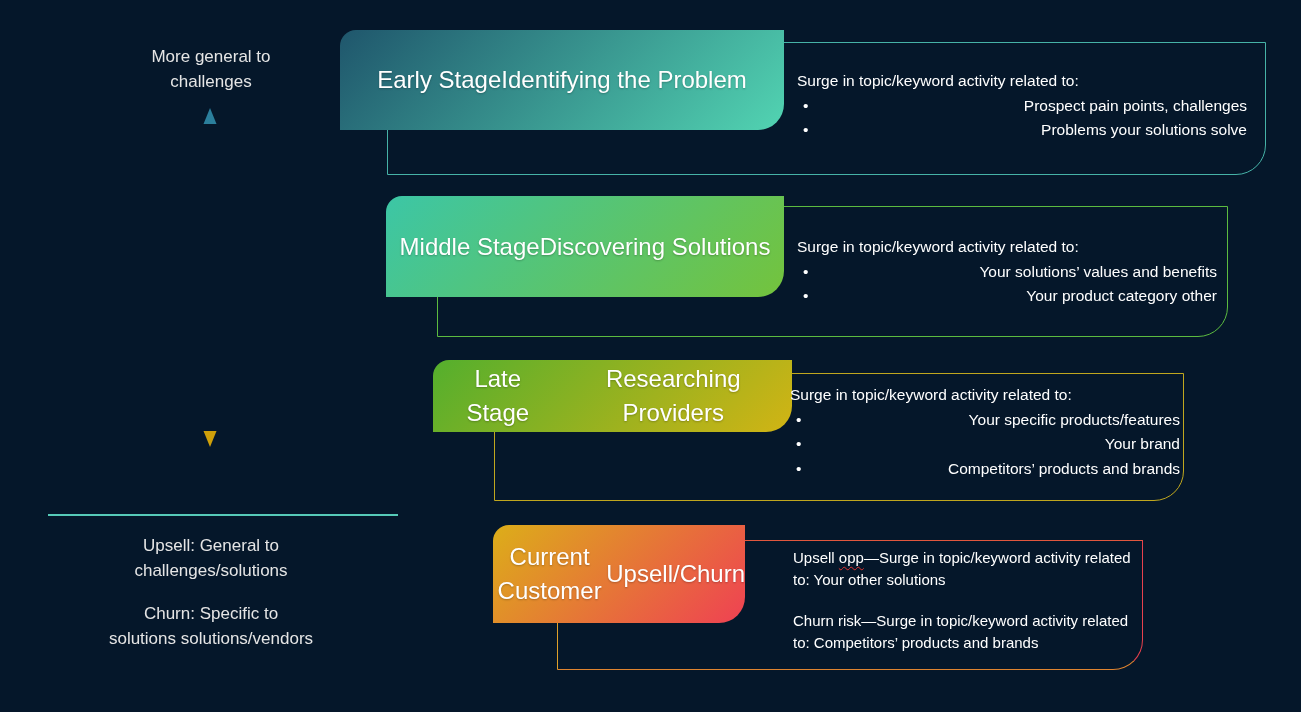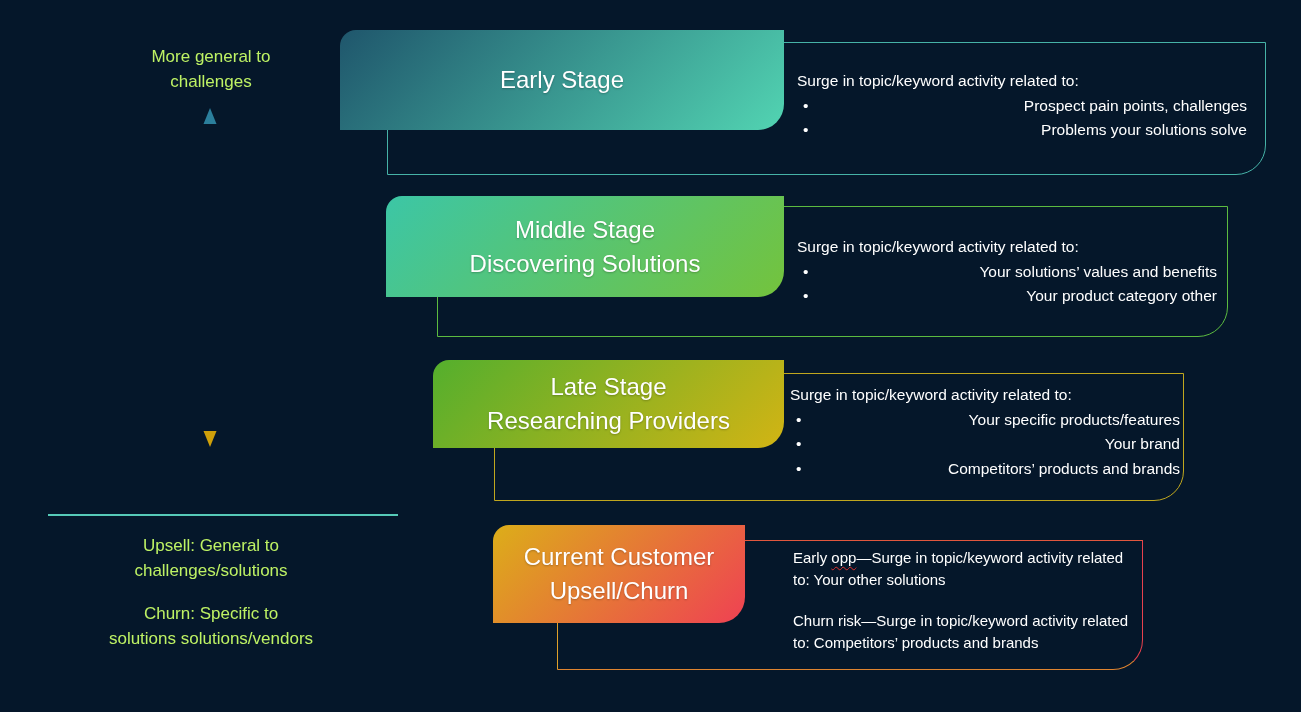--- a/index.html
+++ b/index.html
@@ -15,21 +15,21 @@
     color:#fff;
   }
   
   .side-label{
     position:absolute;
     width:320px;
     text-align:center;
     font-size:17px;
     line-height:25px;
     white-space:pre-line;
-    color:#bef264;
+    color:#e5e5e5;
   }
   .label-top{left:51px;top:44px;}
   .label-bottom{left:51px;top:449px;}
   .label-upsell{left:51px;top:533px;}
   .label-churn{left:51px;top:601px;}
   .axis-arrow{position:absolute;left:195px;top:106px;}
   .divider{
     position:absolute;left:48px;top:514px;
     width:350px;height:2px;background:#56cab8;
   }
@@ -41,33 +41,33 @@
     box-sizing:border-box;
     background:transparent;
   }
   .outline-1{left:387px;top:42px;width:879px;height:133px;}
   .outline-2{left:437px;top:206px;width:791px;height:131px;}
   .outline-3{left:494px;top:373px;width:690px;height:128px;}
   .outline-4{left:557px;top:540px;width:586px;height:130px;}
   .stage-box{
     position:absolute;
     border-radius:16px 0 26px 0;
-    display:flex;flex-direction:column;
+    display:flex;flex-direction:row;
     align-items:center;justify-content:center;
     text-align:center;
     color:#fff;
     z-index:2;
   }
   .stage-box .t1,.stage-box .t2{
     font-size:24px;line-height:34px;
     text-shadow:0 1px 2px rgba(0,0,0,.25);
   }
   .box-1{left:340px;top:30px;width:444px;height:100px;}
   .box-2{left:386px;top:196px;width:398px;height:101px;}
-  .box-3{left:433px;top:360px;width:351px;height:88px;}
+  .box-3{left:433px;top:360px;width:351px;height:72px;padding-left:8px;}
   .box-4{left:493px;top:525px;width:252px;height:98px;}
   .desc{
     position:absolute;
     font-size:15.5px;line-height:24.5px;
     color:#ffffff;
     z-index:3;
   }
   .desc-1{left:797px;top:69px;width:450px;}
   .desc-2{left:797px;top:235px;width:420px;}
   .desc-3{left:790px;top:383px;width:390px;}
@@ -108,20 +108,21 @@
   <div class="divider"></div>
 
   <div class="side-label label-upsell">Upsell: General to
 challenges/solutions</div>
   <div class="side-label label-churn">Churn: Specific to
 solutions solutions/vendors</div>
 
   <div class="outline outline-1" style="border-color: rgb(70, 178, 167);"></div>
   <div class="stage-box box-1" style="background: linear-gradient(135deg, rgb(31, 86, 108), rgb(82, 212, 178));">
     <div class="t1">Early Stage</div>
+    <div class="t2">Identifying the Problem</div>
   </div>
   <div class="desc desc-1">
     <div class="intro">Surge in topic/keyword activity related to:</div>
     <div class="bullet">
       <span class="dot">•</span>
       <span class="bt">Prospect pain points, challenges</span>
     </div>
     <div class="bullet">
       <span class="dot">•</span>
       <span class="bt">Problems your solutions solve</span>
@@ -165,17 +166,17 @@
       <span class="bt">Competitors’ products and brands</span>
     </div>
   </div>
 
   <div class="outline outline-4" style="border-color: rgb(226, 87, 62) rgb(232, 65, 78) rgb(223, 132, 48) rgb(223, 160, 42);"></div>
   <div class="stage-box box-4" style="background: linear-gradient(135deg, rgb(220, 174, 25), rgb(239, 65, 83));">
     <div class="t1">Current Customer</div>
     <div class="t2">Upsell/Churn</div>
   </div>
   <div class="desc desc-4">
-    <p class="para"><span>Early </span><span class="misspell">opp</span><span>—Surge in topic/keyword activity related to: Your other solutions</span></p>
+    <p class="para"><span>Upsell </span><span class="misspell">opp</span><span>—Surge in topic/keyword activity related to: Your other solutions</span></p>
     <p class="para">Churn risk—Surge in topic/keyword activity related to: Competitors’ products and brands</p>
   </div>
 
 </div>
 
 </body></html>

